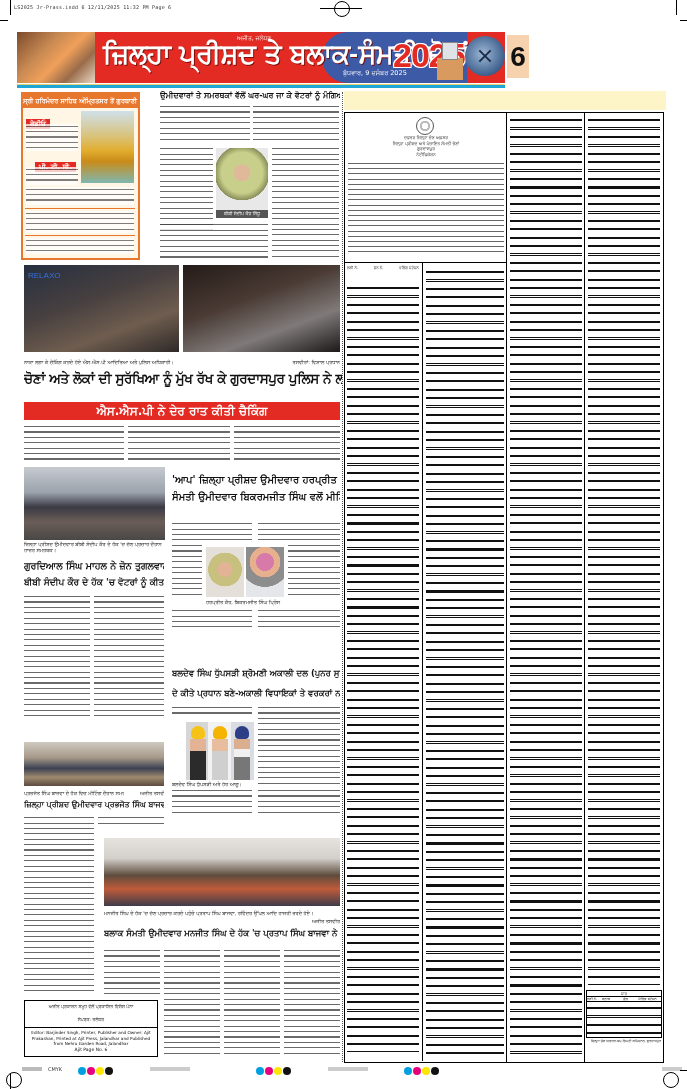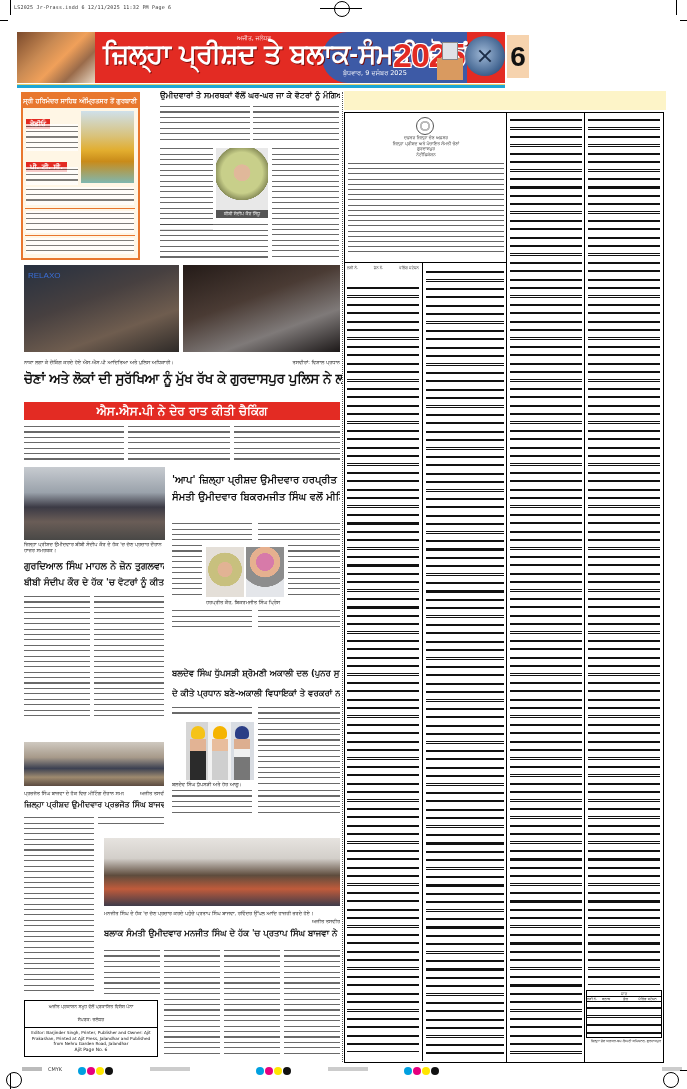--- a/index.html
+++ b/index.html
@@ -73,21 +73,21 @@
   </div>
 </div>
 <div class="abs pg" style="top:35px">6</div>
 <div class="abs rule-blue2"></div>
 <div class="abs rule-blue"></div>
 
 <div class="abs boxA">
   <div class="abs boxA-head">ਸ੍ਰੀ ਹਰਿਮੰਦਰ ਸਾਹਿਬ ਅੰਮ੍ਰਿਤਸਰ ਤੋਂ ਗੁਰਬਾਣੀ ਕੀਰਤਨ</div>
   <div class="abs" style="left:3px;top:17px"><span class="tag">ਰੇਡੀਓ</span></div>
   <div class="abs lines" style="left:3px;top:30px;width:52px;height:27px"></div>
-  <div class="abs" style="left:3px;top:60px"><span class="tag">ਪੀ. ਟੀ. ਸੀ.</span></div>
+  <div class="abs" style="left:12px;top:60px"><span class="tag">ਪੀ. ਟੀ. ਸੀ.</span></div>
   <div class="abs lines" style="left:3px;top:73px;width:52px;height:18px"></div>
   <div class="abs photo gold" style="left:58px;top:17px;width:53px;height:72px"></div>
   <div class="abs lines" style="left:3px;top:93px;width:108px;height:18px"></div>
   <div class="abs" style="left:2px;top:114px;width:110px;height:1px;background:#e8772e"></div>
   <div class="abs lines" style="left:3px;top:117px;width:108px;height:22px"></div>
   <div class="abs" style="left:2px;top:141px;width:110px;height:1px;background:#e8772e"></div>
   <div class="abs lines" style="left:3px;top:144px;width:108px;height:16px"></div>
 </div>
 
 <div class="abs head" style="left:160px;top:91px;width:180px;font-size:8px">ਉਮੀਦਵਾਰਾਂ ਤੇ ਸਮਰਥਕਾਂ ਵੱਲੋਂ ਘਰ-ਘਰ ਜਾ ਕੇ ਵੋਟਰਾਂ ਨੂੰ ਮੰਗਿਆ ਸਮਰਥਨ</div>

